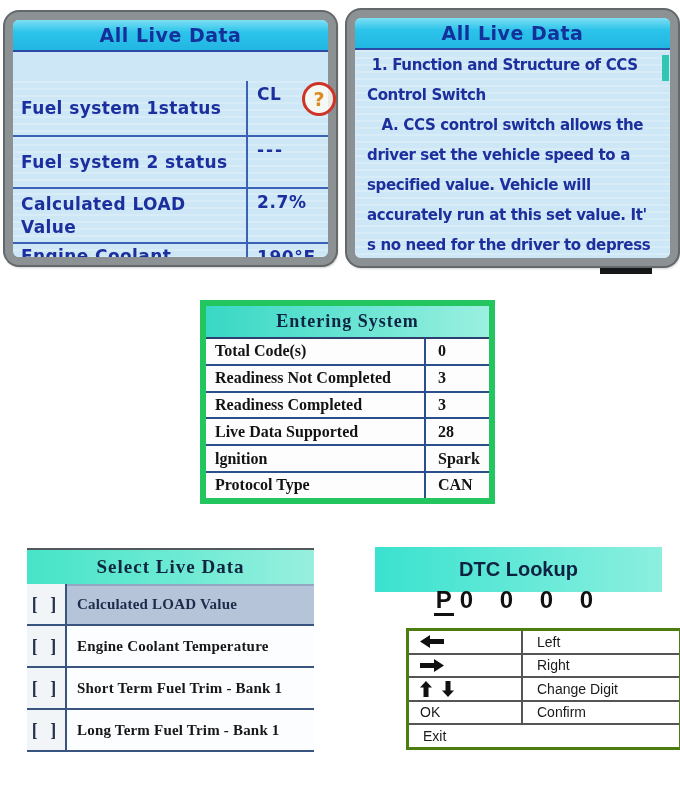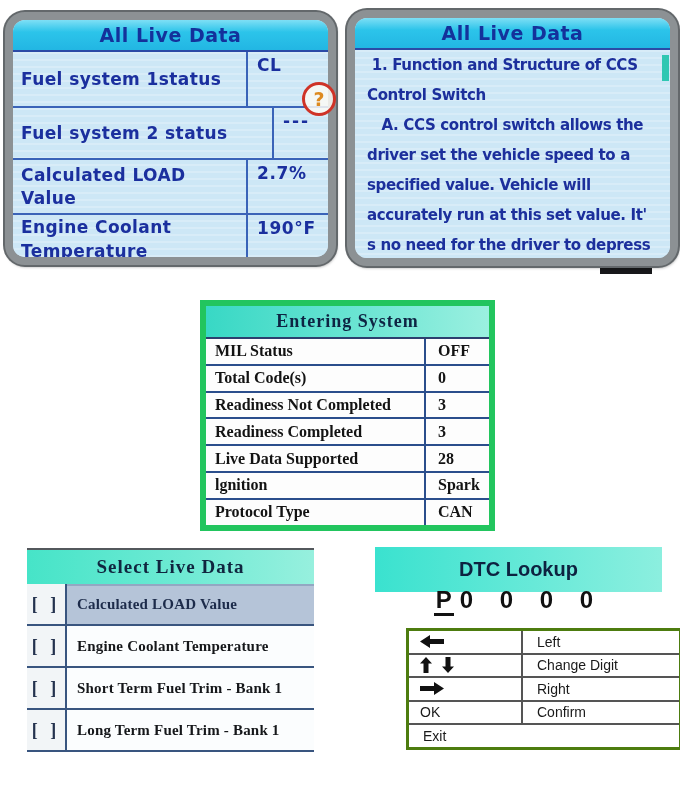--- a/index.html
+++ b/index.html
@@ -2,21 +2,21 @@
 <html><head>
 <meta charset="utf-8">
 <style>
   html,body{margin:0;padding:0;}
   body{
     width:680px;height:786px;background:#ffffff;overflow:hidden;position:relative;
     font-family:"DejaVu Sans",sans-serif;
   }
   
   .device{
-    position:absolute;border:8px solid #8c9194;border-radius:20px;
+    position:absolute;border:8px solid #8c9194;border-radius:14px;
     background:#cde7f6;box-shadow:0 0 0 2px #63686b,1px 2px 3px rgba(0,0,0,.35);
     z-index:2;overflow:hidden;
   }
   .lcd-header{
     height:30px;display:flex;align-items:center;justify-content:center;
     background:linear-gradient(180deg,#7edff5 0%,#2cc4ea 40%,#22b6e3 100%);
     border-bottom:2px solid #2b4aa6;
     font-size:19px;font-weight:bold;color:#14319b;letter-spacing:.5px;
   }
   .lcd-body{
@@ -120,25 +120,25 @@
   .key-cell svg{display:block;}
 </style>
 </head>
 <body>
 
 <div class="device-tab"></div>
 
 <div class="device" style="left:5px;top:12px;width:315px;height:237px;">
   <div class="lcd-header">All Live Data</div>
   <div class="lcd-body" style="height:205px;">
-    <div class="ld-row" style="height:54px;">
+    <div class="ld-row" style="height:54px;margin-top:29px;">
       <div class="ld-label">Fuel system 1status</div>
       <div class="ld-value">CL</div>
     </div>
-    <div class="ld-row" style="height:50px;gap:26px;">
+    <div class="ld-row" style="height:50px;">
       <div class="ld-label">Fuel system 2 status</div>
       <div class="ld-value" style="letter-spacing:2px;">---</div>
     </div>
     <div class="ld-row" style="height:53px;">
       <div class="ld-label">Calculated LOAD Value</div>
       <div class="ld-value">2.7%</div>
     </div>
     <div class="ld-row" style="height:48px;">
       <div class="ld-label" style="line-height:24px;">Engine Coolant Temperature</div>
       <div class="ld-value">190°F</div>
@@ -158,24 +158,20 @@
     <div class="help-line">specified value. Vehicle will</div>
     <div class="help-line">accurately run at this set value. It'</div>
     <div class="help-line">s no need for the driver to depress</div>
     <div class="scroll-thumb"></div>
   </div>
 </div>
 
 <div class="sys-table">
   <div class="sys-header">Entering System</div>
   <div class="sys-row">
-    <div class="sys-label">MIL Status</div>
-    <div class="sys-value">OFF</div>
-  </div>
-  <div class="sys-row">
     <div class="sys-label">Total Code(s)</div>
     <div class="sys-value">0</div>
   </div>
   <div class="sys-row">
     <div class="sys-label">Readiness Not Completed</div>
     <div class="sys-value">3</div>
   </div>
   <div class="sys-row">
     <div class="sys-label">Readiness Completed</div>
     <div class="sys-value">3</div>
@@ -225,42 +221,42 @@
           <svg width="24" height="13" viewBox="0 0 24 13">
             <path d="M10 0 L10 4 L24 4 L24 9 L10 9 L10 13 L0 6.5 Z" fill="#111"></path>
           </svg>
         </span>
     </div>
     <div class="act-cell">Left</div>
   </div>
   <div class="key-row">
     <div class="key-cell">
       <span>
+          <svg width="24" height="13" viewBox="0 0 24 13">
+            <path d="M14 0 L14 4 L0 4 L0 9 L14 9 L14 13 L24 6.5 Z" fill="#111"></path>
+          </svg>
+        </span>
+    </div>
+    <div class="act-cell">Right</div>
+  </div>
+  <div class="key-row">
+    <div class="key-cell">
+      <span>
           <svg width="12" height="16" viewBox="0 0 12 16">
             <path d="M0 6.5 L3.5 6.5 L3.5 16 L8.5 16 L8.5 6.5 L12 6.5 L6 0 Z" fill="#111"></path>
           </svg>
         </span>
       <span>
           <svg width="12" height="16" viewBox="0 0 12 16">
             <path d="M0 9.5 L3.5 9.5 L3.5 0 L8.5 0 L8.5 9.5 L12 9.5 L6 16 Z" fill="#111"></path>
           </svg>
         </span>
     </div>
     <div class="act-cell">Change Digit</div>
   </div>
   <div class="key-row">
-    <div class="key-cell">
-      <span>
-          <svg width="24" height="13" viewBox="0 0 24 13">
-            <path d="M14 0 L14 4 L0 4 L0 9 L14 9 L14 13 L24 6.5 Z" fill="#111"></path>
-          </svg>
-        </span>
-    </div>
-    <div class="act-cell">Right</div>
-  </div>
-  <div class="key-row">
     <div class="key-cell">OK</div>
     <div class="act-cell">Confirm</div>
   </div>
   <div class="key-row">
     <div class="act-cell">Exit</div>
   </div>
 </div>
 
 </body></html>

